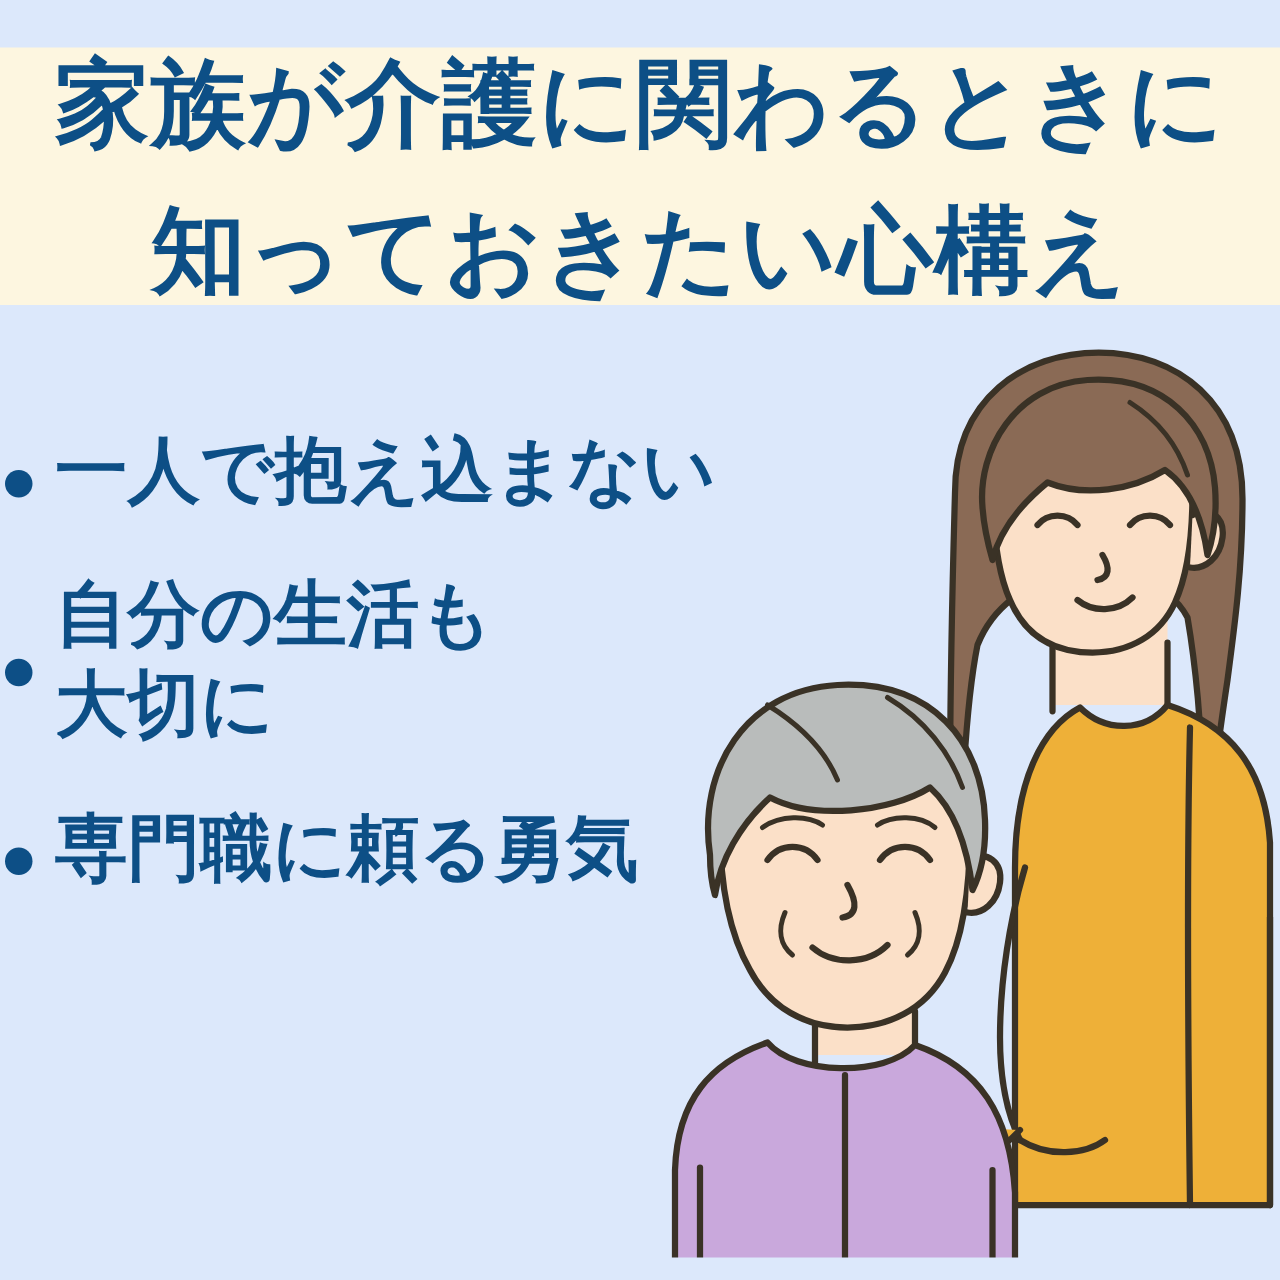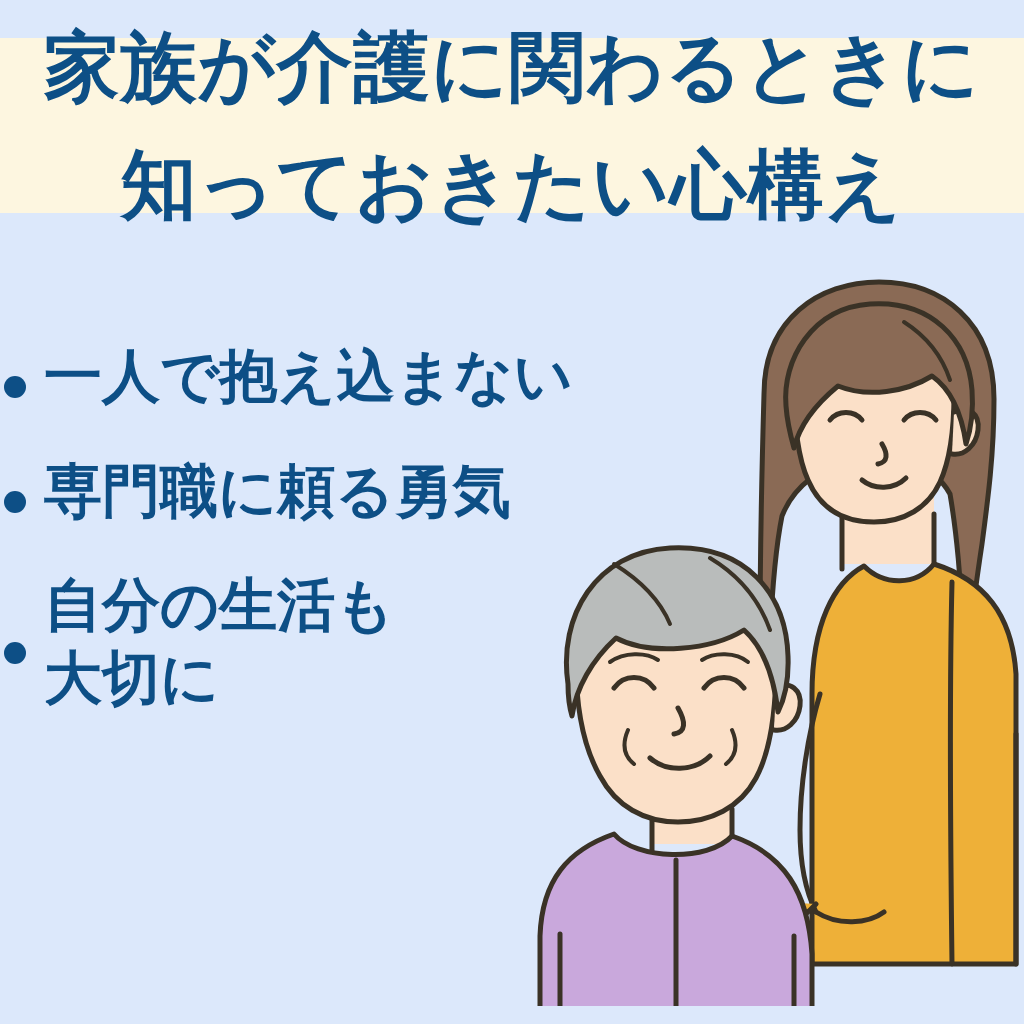--- a/index.html
+++ b/index.html
@@ -27,21 +27,21 @@
     width: 1024px;
     height: 38px;
     background: #dce8fb;
   }
   
   .title-band {
     position: absolute;
     top: 38px;
     left: 0;
     width: 1024px;
-    height: 175px;
+    height: 206px;
     background: #fdf6e0;
     display: flex;
     flex-direction: column;
     align-items: center;
     justify-content: center;
   }
   .title-line {
     color: #0d4f86;
     font-weight: bold;
     font-size: 76px;
@@ -121,29 +121,29 @@
       <span class="bullet-dot"></span>
       <span class="bullet-text">
         <span>一人で抱え込まない</span>
       </span>
     </div>
 
 
     <div class="bullet-row">
       <span class="bullet-dot"></span>
       <span class="bullet-text">
-        <span>専門職に頼る勇気</span>
+        <span>自分の生活も</span>
+        <span class="l2">大切に</span>
       </span>
     </div>
 
     <div class="bullet-row">
       <span class="bullet-dot"></span>
       <span class="bullet-text">
-        <span>自分の生活も</span>
-        <span class="l2">大切に</span>
+        <span>専門職に頼る勇気</span>
       </span>
     </div>
 
   </div>
 
   <svg class="illustration" viewBox="0 0 560 760" xmlns="http://www.w3.org/2000/svg">
     <g fill="none" stroke="#3a3226" stroke-width="5" stroke-linecap="round" stroke-linejoin="round">
 
       <path d="M300 130 C300 55 355 18 415 18 C478 18 530 58 530 135
                C530 190 524 235 518 280 C512 320 508 350 506 372

